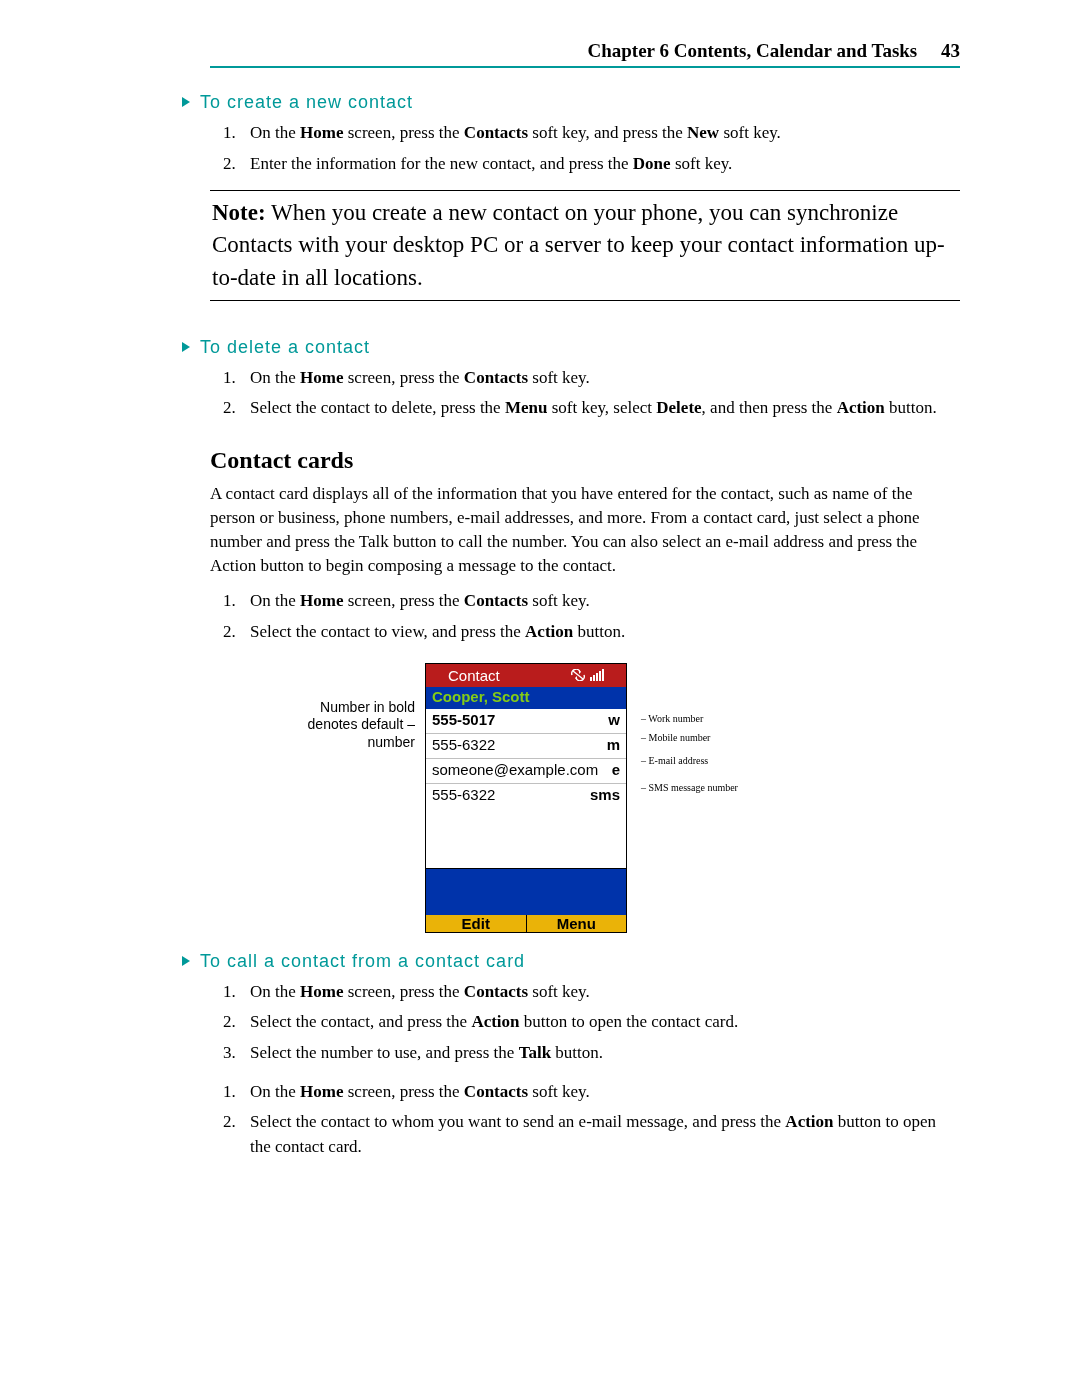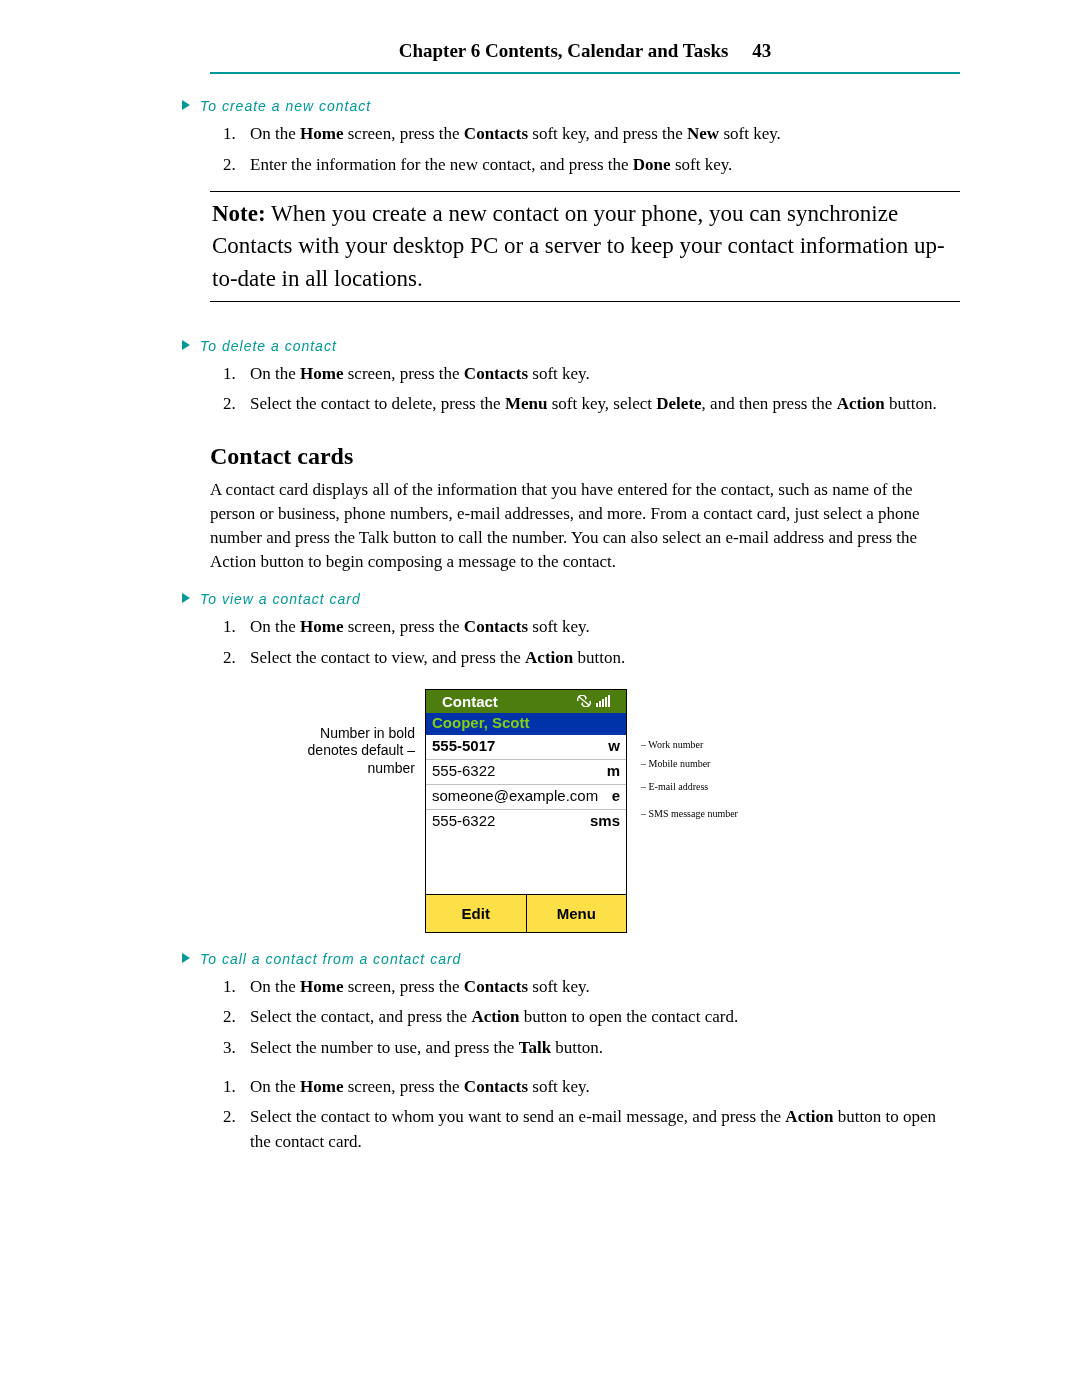--- a/index.html
+++ b/index.html
@@ -8,34 +8,33 @@
     font-family: "Times New Roman", Times, serif;
     background: #fff;
     color: #000;
     width: 1080px;
   }
   .page {
     padding: 40px 120px 60px 210px;
     box-sizing: border-box;
   }
   .header-bar {
-    text-align: center;
+    text-align: right;
     font-weight: bold;
     font-size: 19px;
-    padding-bottom: 10px;
+    padding-bottom: 4px;
     border-bottom: 2px solid #009999;
     margin-bottom: 24px;
   }
   .section-proc {
     color: #009999;
     font-family: Arial, Helvetica, sans-serif;
-    font-size: 14px;
+    font-size: 18px;
     letter-spacing: 1px;
     margin: 18px 0 8px -28px;
-    font-style: italic;
   }
   .proc-arrow {
     display: inline-block;
     width: 0; height: 0;
     border-top: 5px solid transparent;
     border-bottom: 5px solid transparent;
     border-left: 8px solid #009999;
     margin-right: 10px;
     vertical-align: 1px;
   }
@@ -100,24 +99,24 @@
   .callout-r3 { margin-top: 12px; }
   .callout-r4 { margin-top: 16px; text-align: center; }
 
   .phone {
     width: 200px;
     border: 1px solid #000;
     font-family: Arial, Helvetica, sans-serif;
     font-size: 15px;
   }
   .phone-title {
-    background: #4d7c0f;
+    background: #b91c1c;
     color: #fff;
-    font-weight: bold;
-    padding: 3px 16px;
+    font-weight: normal;
+    padding: 3px 22px;
     display: flex;
     justify-content: space-between;
     align-items: center;
   }
   .status-icons {
     display: inline-flex;
     gap: 4px;
     align-items: flex-end;
   }
   .signal {
@@ -148,22 +147,23 @@
   .phone-softkeys {
     display: flex;
     background: #0033aa;
     border-top: 1px solid #000;
   }
   .phone-softkeys div {
     flex: 1;
     text-align: center;
     color: #000;
     font-weight: bold;
-    padding: 10px 0;
-    background: #fde047;
+    padding: 0 0;
+    background: #eab308;
+    margin-top: 46px;
   }
   .phone-softkeys div:first-child {
     border-right: 1px solid #000;
   }
   .figure-caption {
     font-family: Arial, Helvetica, sans-serif;
     font-size: 10px;
     letter-spacing: 0.5px;
     margin: 6px 0 10px 120px;
   }
@@ -203,23 +203,20 @@
       <span>On the </span><b>Home</b><span> screen, press the </span><b>Contacts</b><span> soft key.</span>
     </li>
     <li>
       <span>Select the contact to delete, press the </span><b>Menu</b><span> soft key, select </span><b>Delete</b><span>, and then press the </span><b>Action</b><span> button.</span>
     </li>
   </ol>
 
   <div class="h2-serif">Contact cards</div>
   <div class="body-para">A contact card displays all of the information that you have entered for the contact, such as name of the person or business, phone numbers, e-mail addresses, and more. From a contact card, just select a phone number and press the Talk button to call the number. You can also select an e-mail address and press the Action button to begin composing a message to the contact.</div>
 
-  <div class="section-proc">
-    <span class="proc-arrow"></span><span>To view a contact card</span>
-  </div>
   <ol class="proc-steps">
     <li>
       <span>On the </span><b>Home</b><span> screen, press the </span><b>Contacts</b><span> soft key.</span>
     </li>
     <li>
       <span>Select the contact to view, and press the </span><b>Action</b><span> button.</span>
     </li>
   </ol>
 
   <div class="figure-wrap">

